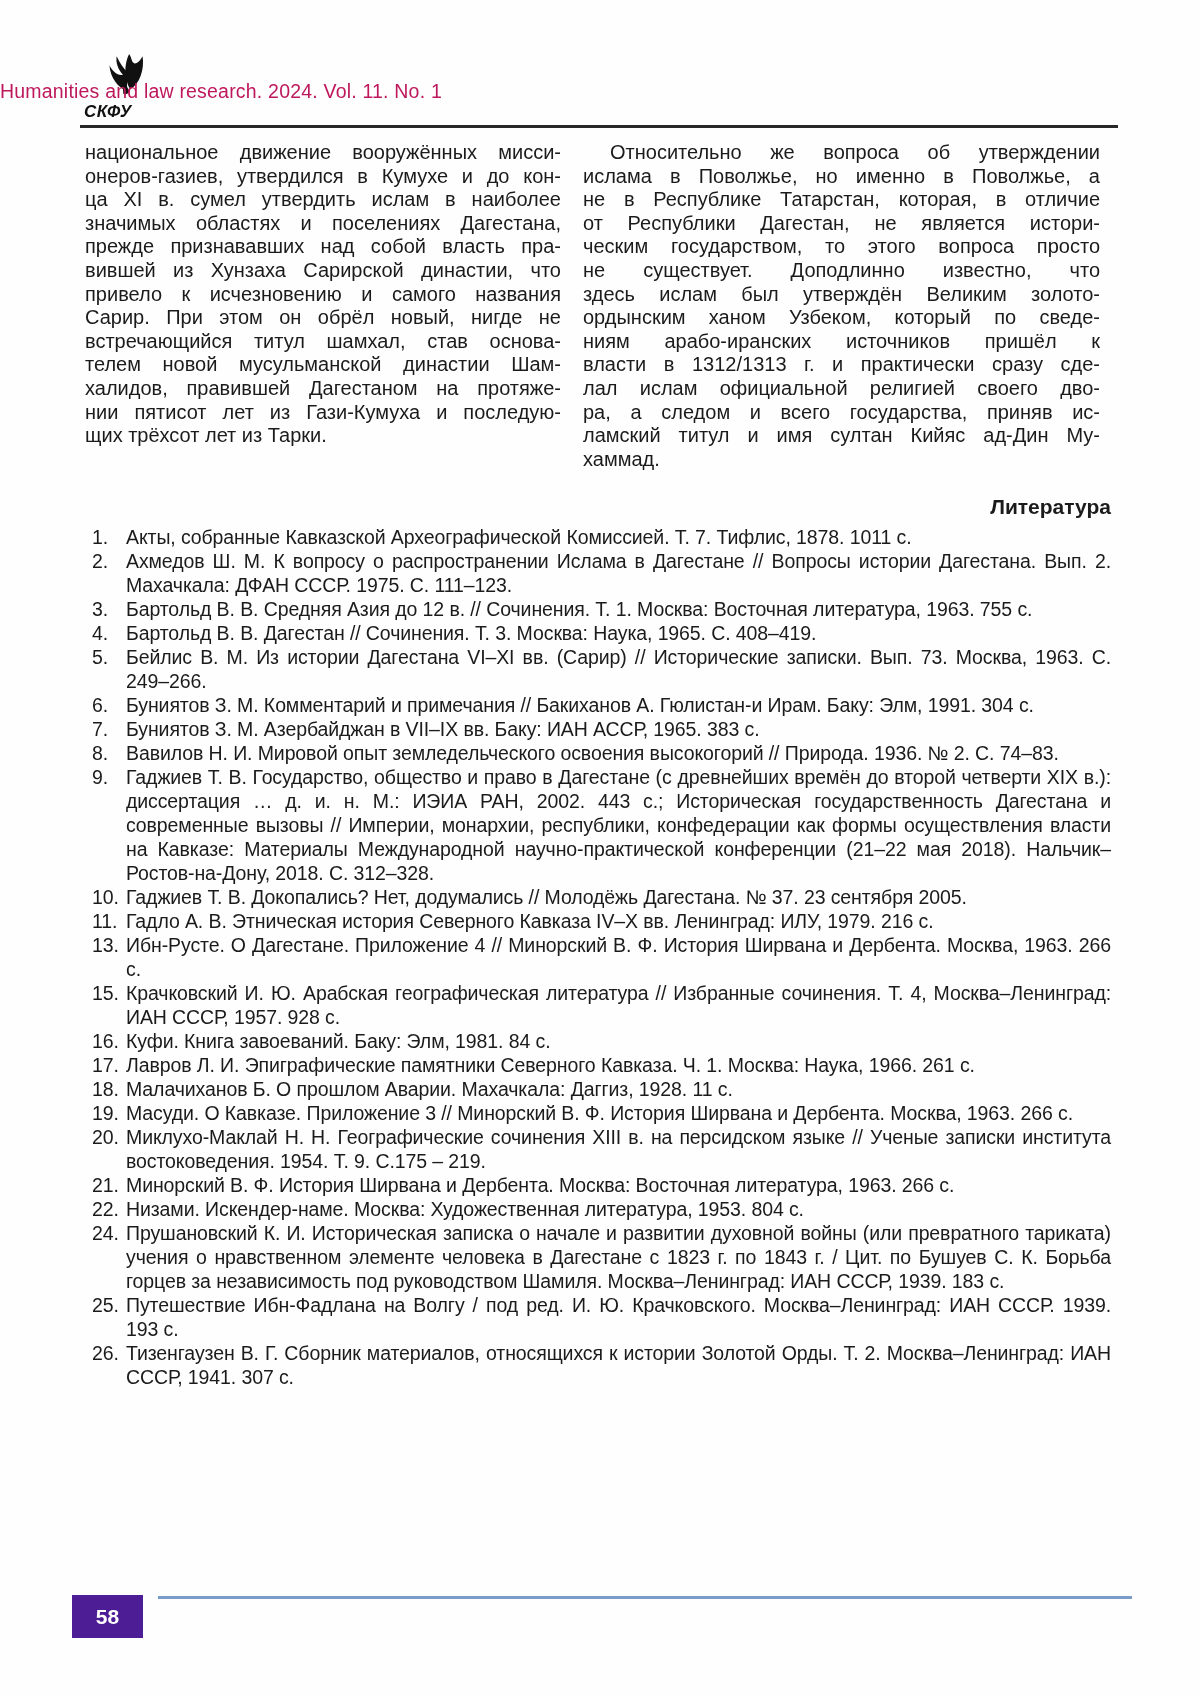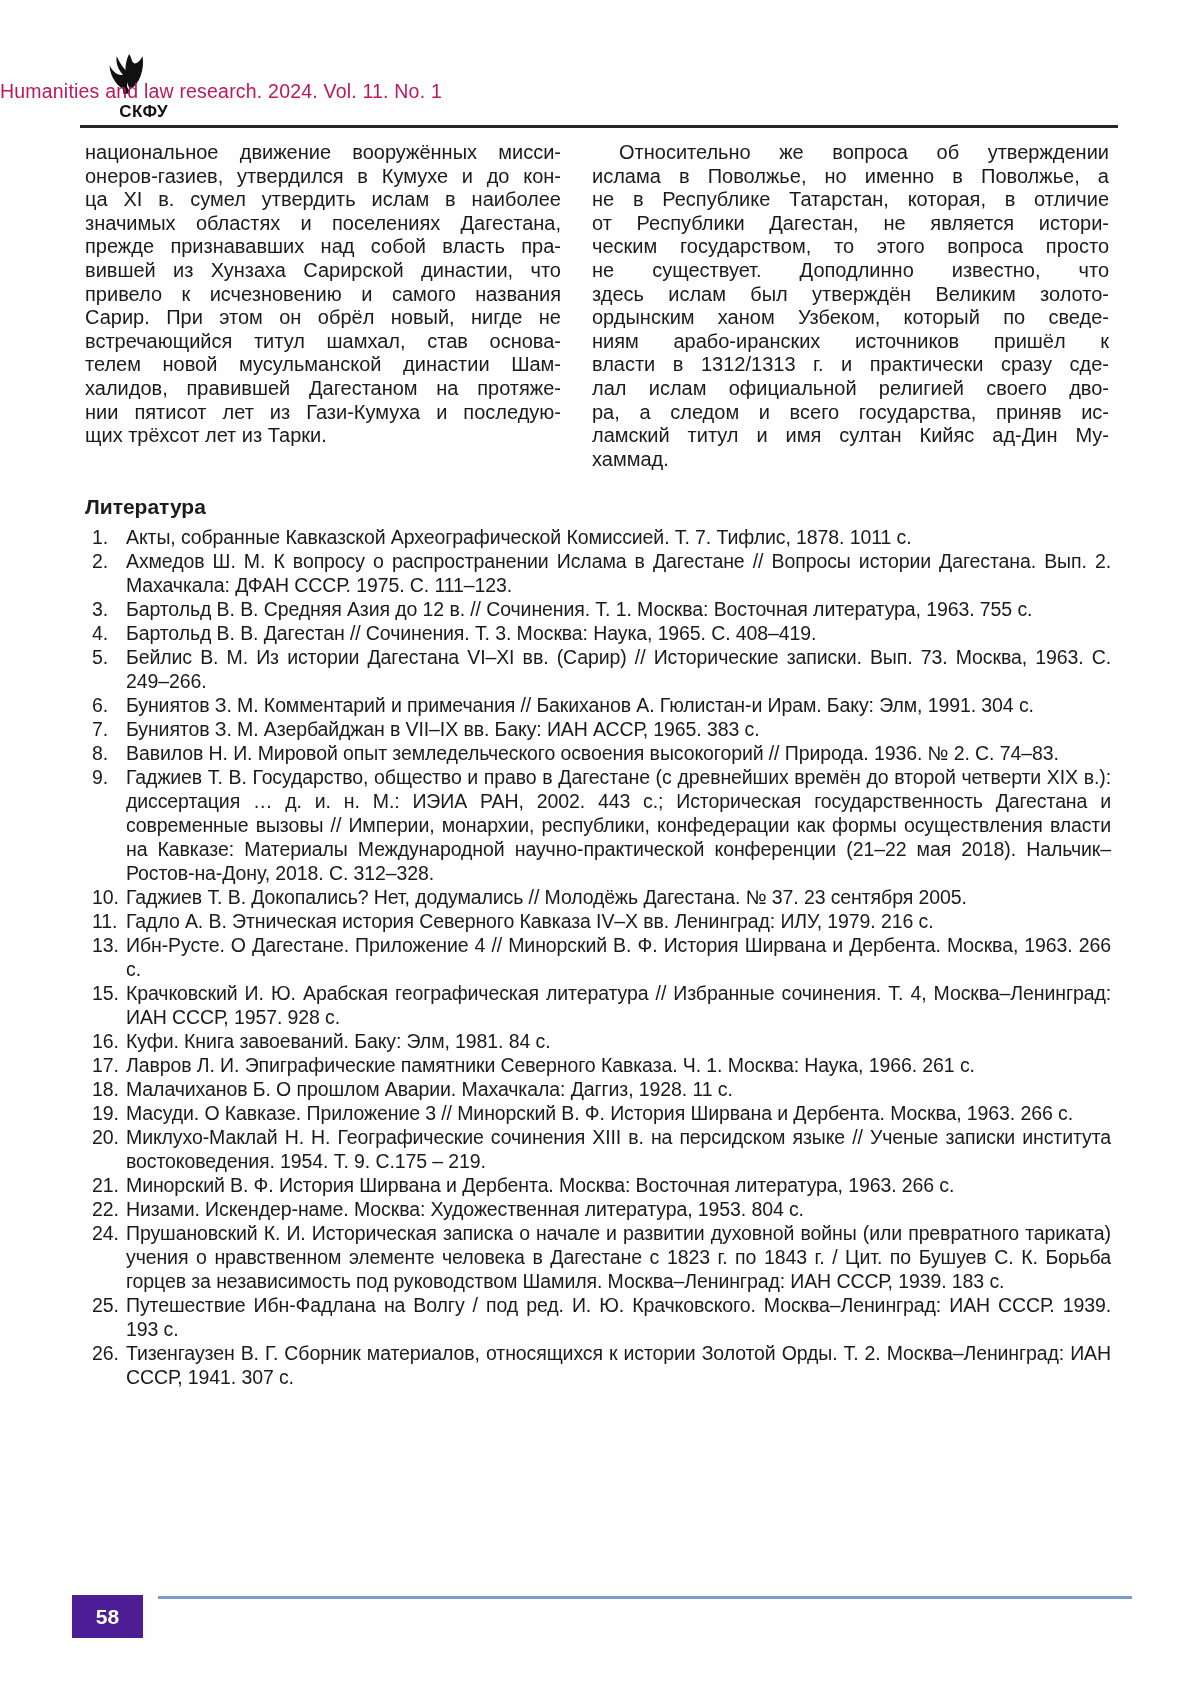--- a/index.html
+++ b/index.html
@@ -2,39 +2,39 @@
 <html lang="ru"><head>
 <meta charset="utf-8">
 <style>
   html,body { margin:0; padding:0; background:#ffffff; }
   .page {
     position:relative; width:1200px; height:1697px; background:#fefefe;
     font-family:"Liberation Sans","DejaVu Sans",sans-serif; color:#1b1b1b;
     overflow:hidden;
   }
   
-  .logo { position:absolute; left:84px; top:52px; width:84px; text-align:right; }
+  .logo { position:absolute; left:84px; top:52px; width:84px; text-align:left;font-style:italic; }
   .logo svg { display:block; margin:0 auto; }
   .logo-text { display:block; font-weight:bold; font-size:17px; letter-spacing:0.5px; margin-top:-8px; color:#111; }
   .journal-title {
     position:absolute; top:80px; left:0; width:100%; text-align:left;
     color:#be185d; font-size:19.5px; letter-spacing:0.2px;
   }
   .header-rule { position:absolute; top:125px; left:80px; width:1038px; height:3px; background:#282828; }
   
   .main { position:absolute; top:141px; left:85px; width:1026px; }
-  .columns { display:flex; gap:31px; }
+  .columns { display:flex; gap:22px; }
   .col { font-size:20px; line-height:23.6px; }
   .col-left  { width:476px; }
   .col-right { width:517px; }
   .tline { text-align:justify; text-align-last:justify; }
   .tline:last-child { text-align-last:left; }
   .col-right .tline:first-child { text-indent:27px; }
   
-  .ref-heading { text-align:left; font-size:21px; font-weight:bold; margin:24px 0 6px 0; }
+  .ref-heading { text-align:right; font-size:21px; font-weight:bold; margin:24px 0 6px 0; }
   .ref-list { margin:0; padding:0; list-style:none; }
   .ref-item {
     position:relative; padding-left:41px; font-size:19.5px; line-height:24px;
     text-align:justify; letter-spacing:-0.1px;
   }
   .ref-num { position:absolute; left:7px; top:0; }
   
   .page-num {
     position:absolute; left:72px; top:1595px; width:71px; height:43px;
     background:#4c1d95; color:#ffffff; font-weight:bold; font-size:21px;

